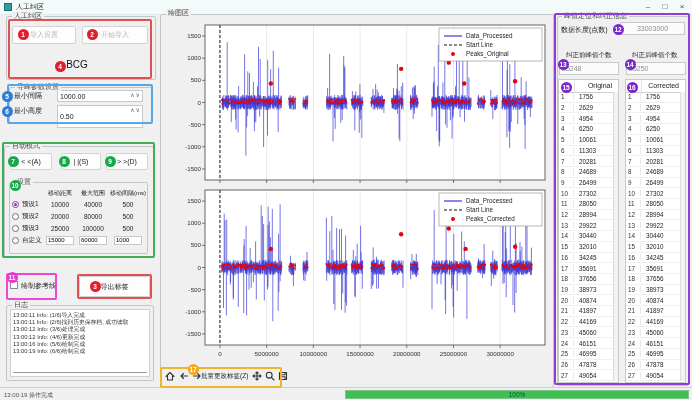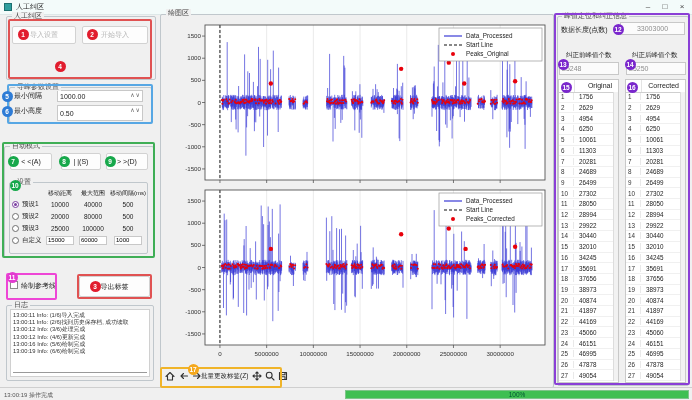--- a/index.html
+++ b/index.html
@@ -70,31 +70,32 @@
     <span class="win-title">人工纠区</span>
     <span class="winbtn" style="left:640px;">–</span>
     <span class="winbtn" style="left:657px;">□</span>
     <span class="winbtn" style="left:674px;">×</span>
   </div>
 
   <div class="group" style="left:6px;top:16px;width:148px;height:62px;"></div>
   <span class="group-label" style="left:12px;top:12px;">人工纠区</span>
   <div class="btn disabled" style="left:12px;top:26px;width:64px;height:18px;">导入设置</div>
   <div class="btn disabled" style="left:82px;top:26px;width:66px;height:18px;">开始导入</div>
+  <div class="bcg" style="top:59px;">BCG</div>
 
   <div class="group" style="left:9px;top:87px;width:141px;height:34px;"></div>
   <span class="group-label" style="left:15px;top:83px;">寻峰参数设置</span>
   <span class="small-label" style="left:14px;top:91px;">最小间隔</span>
   <div style="position:absolute;left:57px;top:90px;width:86px;height:12px;">
     <input class="lineedit" style="left: 0px; top: 0px; width: 86px; height: 12px;" value="1000.00">
     <span class="spin-glyph">∧∨</span>
   </div>
   <span class="small-label" style="left:14px;top:106px;">最小高度</span>
   <div style="position:absolute;left:57px;top:105px;width:86px;height:12px;">
-    <input class="lineedit" style="left: 0px; top: 0px; width: 86px; height: 16px;" value="0.50">
+    <input class="lineedit" style="left: 0px; top: 0px; width: 86px; height: 23px;" value="0.50">
     <span class="spin-glyph">∧∨</span>
   </div>
 
   <div class="group" style="left:4px;top:146px;width:148px;height:110px;"></div>
   <span class="group-label" style="left:10px;top:142px;">自动模式</span>
   <div class="btn" style="left:10px;top:153px;width:42px;height:17px;">&lt; &lt;(A)</div>
   <div class="btn" style="left:61px;top:153px;width:40px;height:17px;">| |(S)</div>
   <div class="btn" style="left:106px;top:153px;width:42px;height:17px;">&gt; &gt;(D)</div>
   <div class="group" style="left:9px;top:182px;width:137px;height:70px;"></div>
   <span class="group-label" style="left:15px;top:178px;">设置</span>

